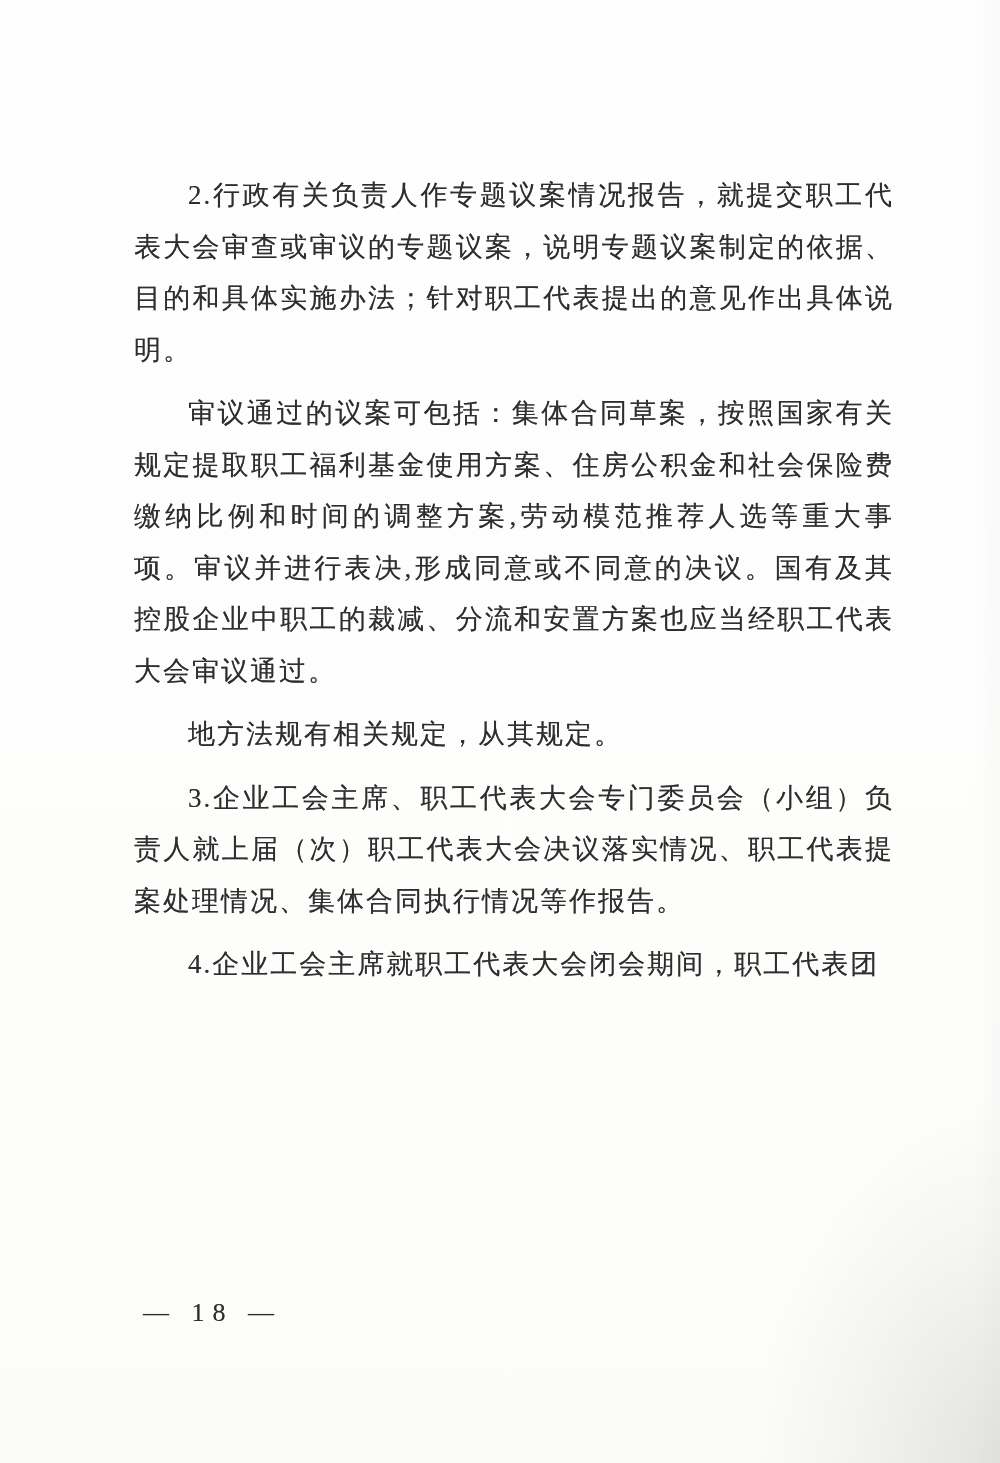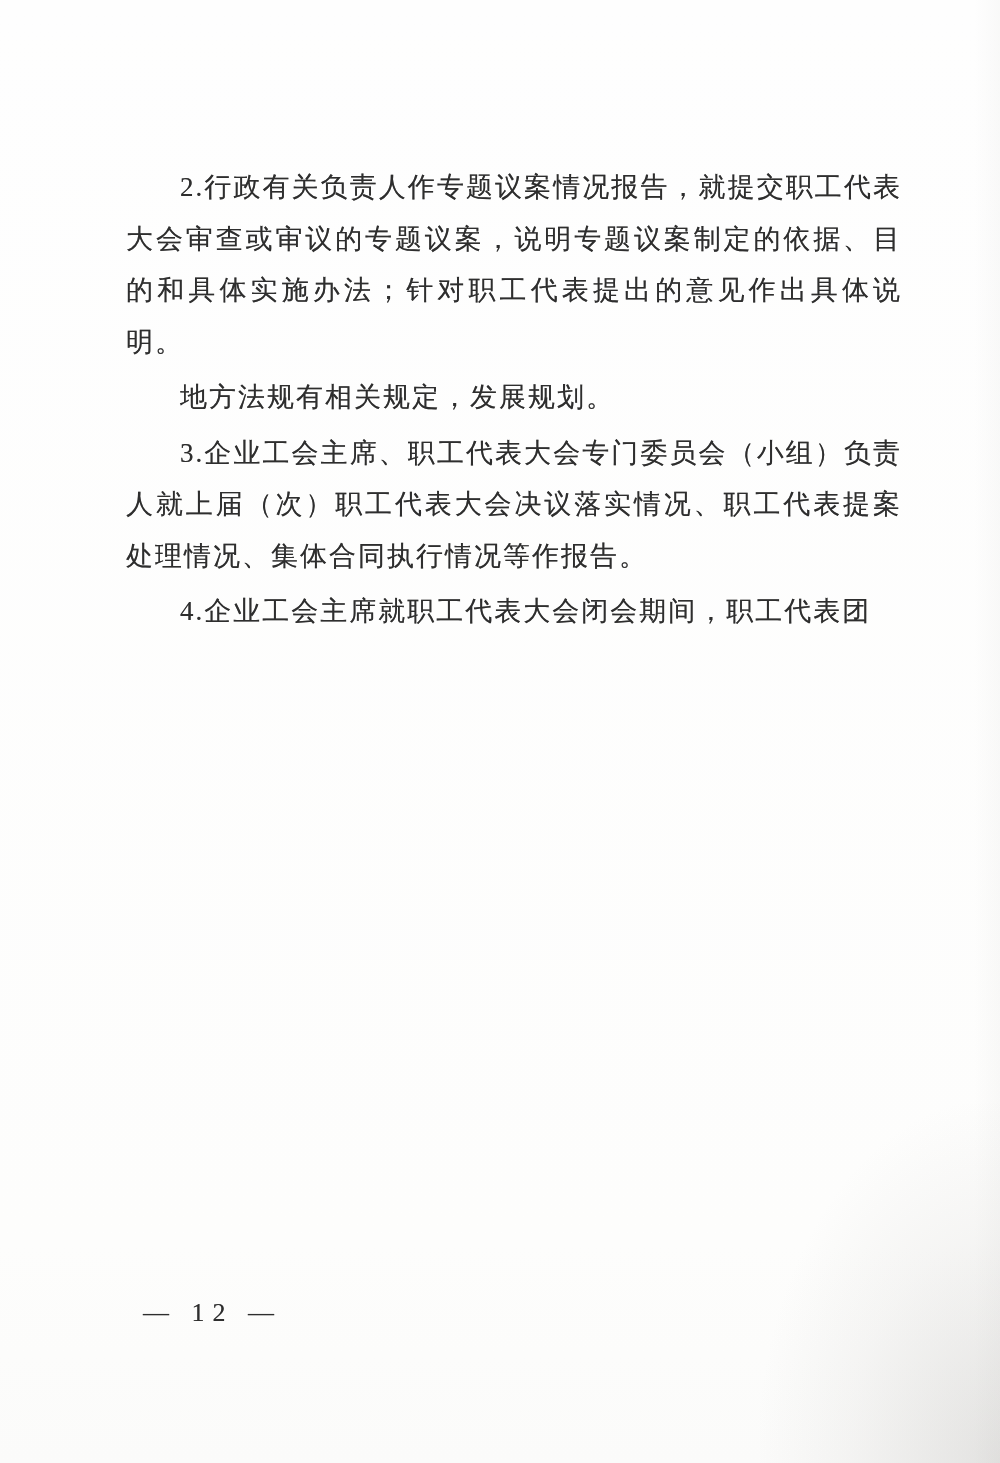--- a/index.html
+++ b/index.html
@@ -25,21 +25,21 @@
     top: 158px;
     width: 784px;
     color: #2e2e2e;
     font-size: 27px;
     line-height: 51.5px;
     letter-spacing: 2px;
     text-align: justify;
     text-justify: inter-ideograph;
   }
   .para {
-    margin: 4px;
+    margin: 12px;
     text-indent: 2em;
     
     text-shadow: 0 0 0.6px rgba(40,40,40,0.55);
   }
   .page-number {
     position: absolute;
     left: 143px;
     top: 1298px;
     color: #2e2e2e;
     font-size: 26px;
@@ -64,22 +64,23 @@
     background: linear-gradient(90deg, rgba(200,198,195,0) 0%, rgba(205,203,200,0.10) 100%);
     pointer-events: none;
   }
 </style>
 </head>
 <body>
 
 <div class="page">
   <main class="text-block">
     <p class="para">2.行政有关负责人作专题议案情况报告，就提交职工代表大会审查或审议的专题议案，说明专题议案制定的依据、目的和具体实施办法；针对职工代表提出的意见作出具体说明。</p>
-    <p class="para">地方法规有相关规定，发展规划。</p>
+    <p class="para">审议通过的议案可包括：集体合同草案，按照国家有关规定提取职工福利基金使用方案、住房公积金和社会保险费缴纳比例和时间的调整方案,劳动模范推荐人选等重大事项。审议并进行表决,形成同意或不同意的决议。国有及其控股企业中职工的裁减、分流和安置方案也应当经职工代表大会审议通过。</p>
+    <p class="para">地方法规有相关规定，从其规定。</p>
     <p class="para">3.企业工会主席、职工代表大会专门委员会（小组）负责人就上届（次）职工代表大会决议落实情况、职工代表提案处理情况、集体合同执行情况等作报告。</p>
     <p class="para">4.企业工会主席就职工代表大会闭会期间，职工代表团</p>
   </main>
 
-  <div class="page-number">— 12 —</div>
+  <div class="page-number">— 18 —</div>
 
   <div class="edge-shade"></div>
   <div class="corner-shadow"></div>
 </div>
 
 </body></html>

